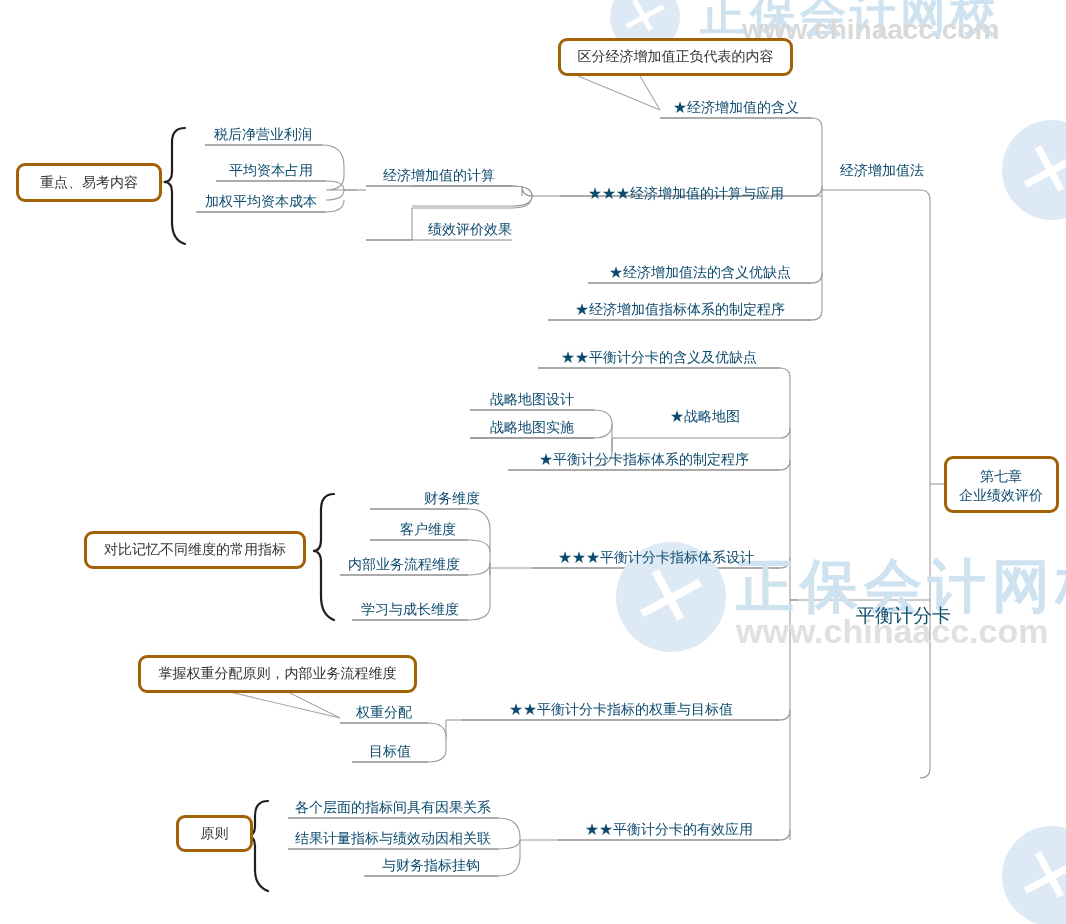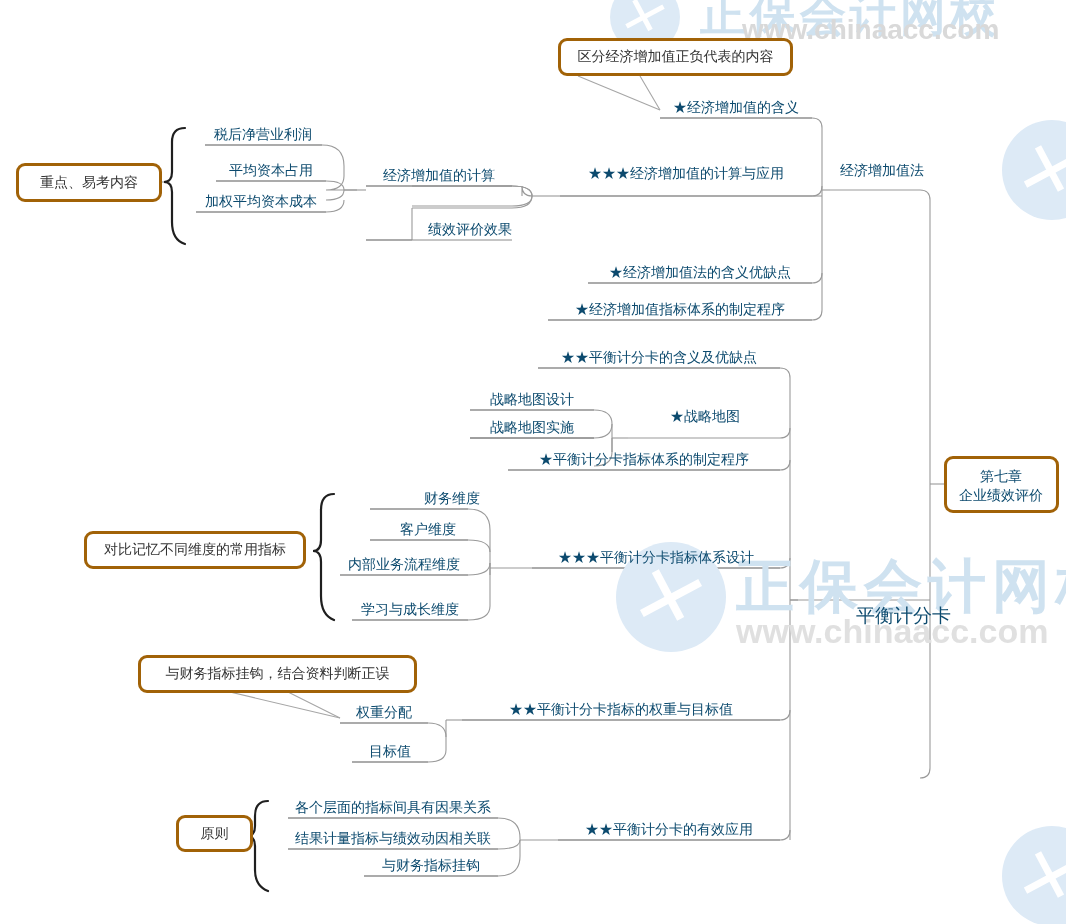--- a/index.html
+++ b/index.html
@@ -247,21 +247,21 @@
   <div class="box multi" style="left:944px;top:456px;width:115px;height:57px;"></div>
   <div class="node" style="left:1001px;top:468px;transform:translate(-50%,0);text-align:center;z-index:5;line-height:1.35;">
     <span>第七章</span><br>
     <span>企业绩效评价</span>
   </div>
 
   <div class="node" style="left:840px;top:162px;">经济增加值法</div>
   <div class="node" style="left:856px;top:604px;font-size:19px;">平衡计分卡</div>
 
   <div class="node leaf star" style="left:736px;top:118px;">★经济增加值的含义</div>
-  <div class="node leaf star" style="left:686px;top:184px;">★★★经济增加值的计算与应用</div>
+  <div class="node leaf star" style="left:686px;top:204px;">★★★经济增加值的计算与应用</div>
   <div class="node leaf star" style="left:700px;top:283px;">★经济增加值法的含义优缺点</div>
   <div class="node leaf star" style="left:680px;top:320px;">★经济增加值指标体系的制定程序</div>
 
   <div class="node leaf" style="left:439px;top:186px;">经济增加值的计算</div>
   <div class="node leaf" style="left:470px;top:240px;">绩效评价效果</div>
   <div class="node leaf" style="left:263px;top:145px;">税后净营业利润</div>
   <div class="node leaf" style="left:271px;top:181px;">平均资本占用</div>
   <div class="node leaf" style="left:261px;top:212px;">加权平均资本成本</div>
 
   <div class="node leaf star" style="left:659px;top:368px;">★★平衡计分卡的含义及优缺点</div>
@@ -289,20 +289,20 @@
 
   <div class="box" style="left:16px;top:163px;width:146px;height:39px;">
     <span>重点、易考内容</span>
   </div>
 
   <div class="box" style="left:84px;top:531px;width:222px;height:38px;">
     <span>对比记忆不同维度的常用指标</span>
   </div>
 
   <div class="box" style="left:138px;top:655px;width:279px;height:38px;">
-    <span>与财务指标挂钩，结合资料判断正误</span>
+    <span>掌握权重分配原则，内部业务流程维度</span>
   </div>
 
   <div class="box" style="left:176px;top:815px;width:77px;height:37px;">
     <span>原则</span>
   </div>
 
 </div>
 
 </body></html>

